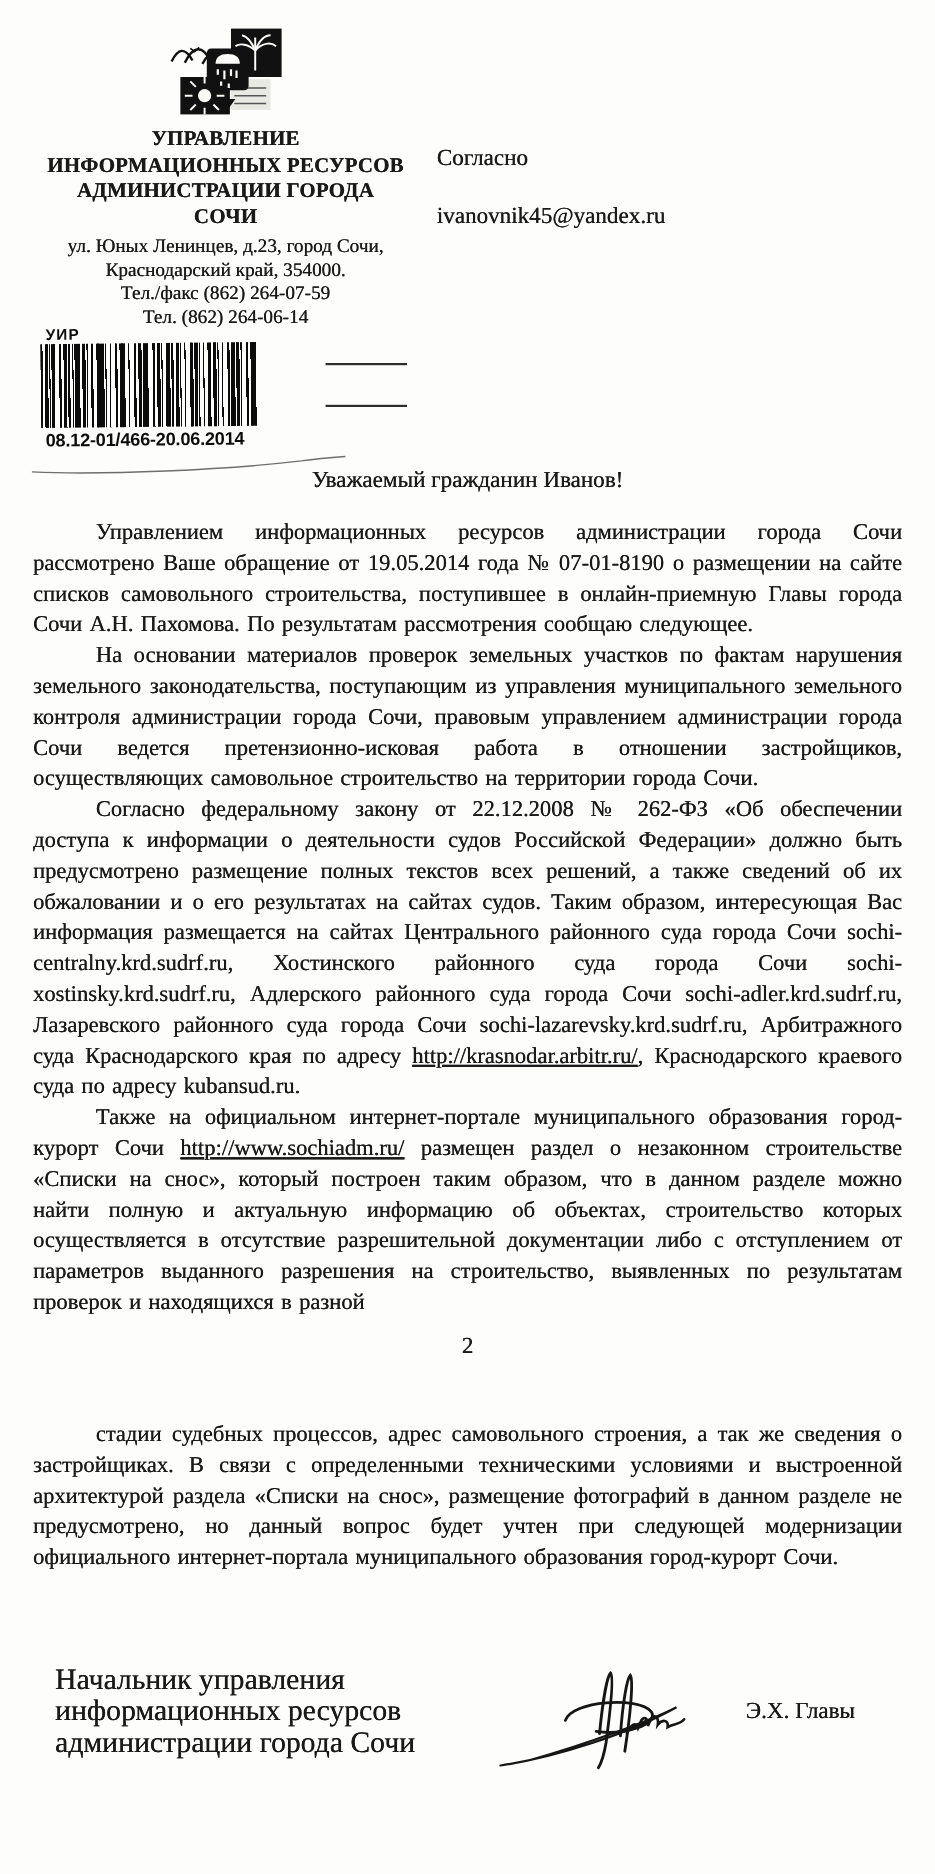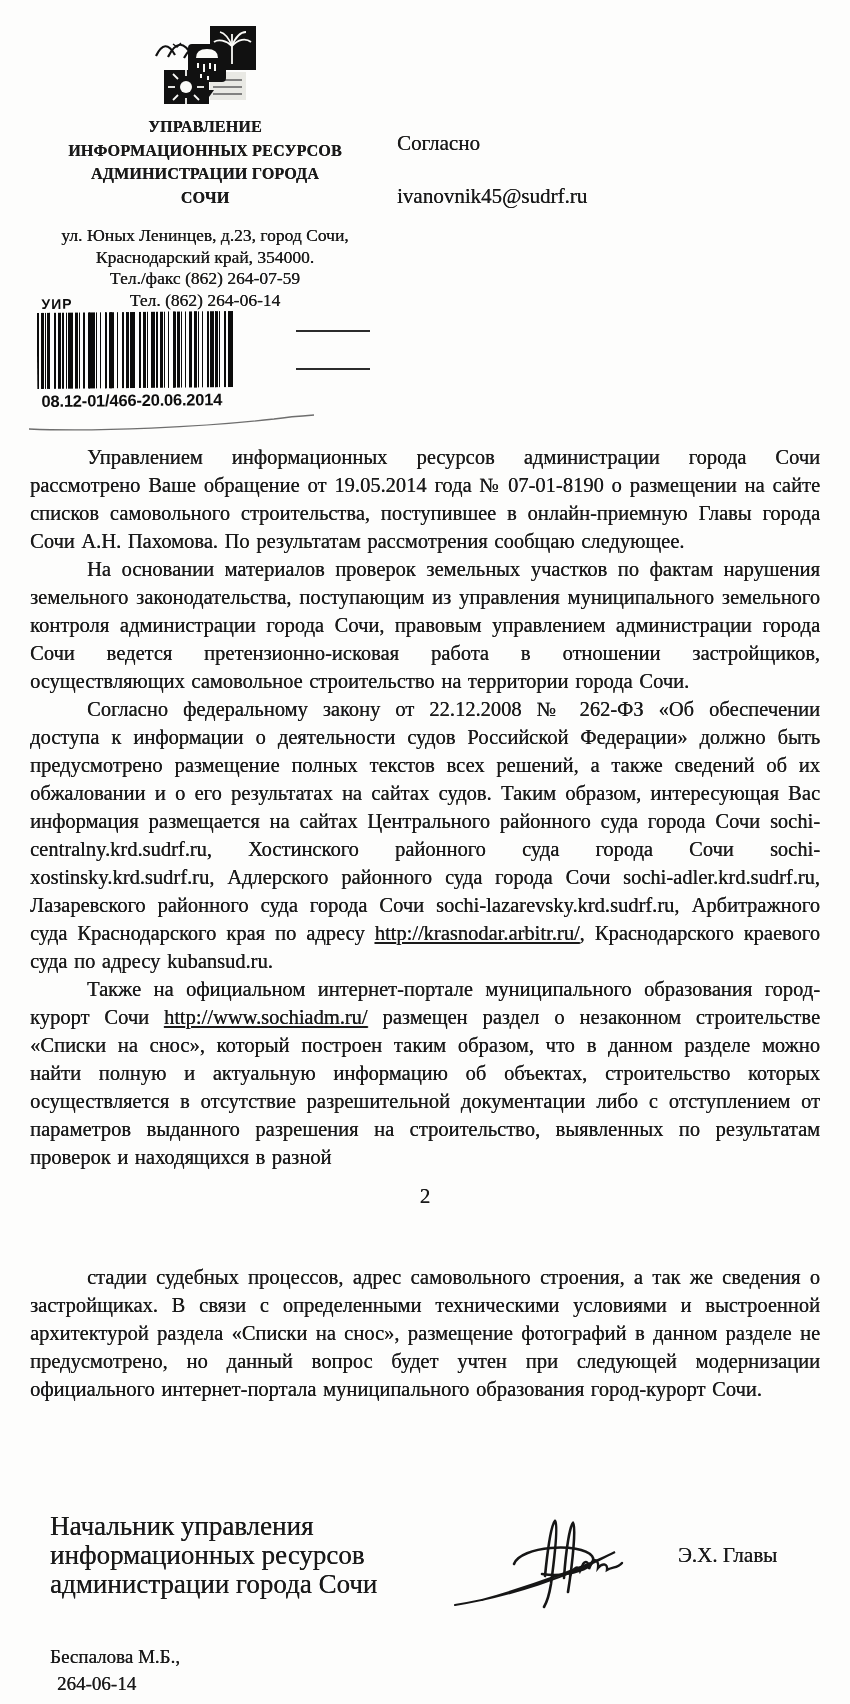--- a/index.html
+++ b/index.html
@@ -11,24 +11,24 @@
     font-family:"Liberation Serif","DejaVu Serif",serif;
     color:#1a1a1a;
     overflow:hidden;
   }
   .page *{text-shadow:0.25px 0 0 currentColor;}
 
   
   .letterhead{position:absolute;left:35px;top:24px;width:340px;text-align:center;}
   .logo-wrap{line-height:0;}
   .org-name{
-    margin-top:9px;font-weight:bold;font-size:16px;line-height:23.5px;
+    margin-top:9px;font-weight:bold;font-size:19px;line-height:23.5px;
     white-space:pre-line;letter-spacing:0.2px;
   }
-  .org-address{margin-top:16px;font-size:17.5px;line-height:21.5px;white-space:pre-line;}
+  .org-address{margin-top:4px;font-size:17.5px;line-height:21.5px;white-space:pre-line;}
 
   .recipient{position:absolute;left:397px;top:131px;font-size:21px;line-height:25px;}
   .recipient-email{margin-top:28px;}
 
   
   .stamp{position:absolute;left:37px;top:296px;transform:rotate(-0.6deg);
          font-family:"Liberation Sans","DejaVu Sans",sans-serif;color:#0d0d0d;}
   .stamp-label{font-weight:bold;font-size:14px;letter-spacing:1px;margin-left:5px;line-height:14px;text-shadow:none;}
   .barcode{
     width:197px;height:76px;margin-top:2px;
@@ -129,39 +129,40 @@
 АДМИНИСТРАЦИИ ГОРОДА
 СОЧИ</div>
     <div class="org-address">ул. Юных Ленинцев, д.23, город Сочи,
 Краснодарский край, 354000.
 Тел./факс (862) 264-07-59
 Тел. (862) 264-06-14</div>
   </div>
 
   <div class="recipient">
     <div>Согласно</div>
-    <div class="recipient-email">ivanovnik45@sudrf.ru</div>
+    <div class="recipient-email">ivanovnik45@yandex.ru</div>
   </div>
 
   <div class="stamp">
     <div class="stamp-label">УИР</div>
     <div class="barcode"></div>
     <div class="stamp-number">08.12-01/466-20.06.2014</div>
   </div>
 
   <div class="ref-line ref-line-1"></div>
   <div class="ref-line ref-line-2"></div>
 
   <div class="sticker-edge">
     <svg width="292" height="22" viewBox="0 0 292 22" aria-hidden="true">
       <path d="M3,17 C70,20 180,15 248,7 C262,5 274,4 288,3" stroke="#4a4a4a" stroke-width="1.3" fill="none" opacity="0.8"></path>
     </svg>
   </div>
 
   <div class="content">
+    <div class="salutation">Уважаемый гражданин Иванов!</div>
 
     <p class="para para-first"><span>Управлением информационных ресурсов администрации города Сочи рассмотрено Ваше обращение от 19.05.2014 года № 07-01-8190 о размещении на сайте списков самовольного строительства, поступившее в онлайн-приемную Главы города Сочи А.Н. Пахомова. По результатам рассмотрения сообщаю следующее.</span></p>
 
     <p class="para"><span>На основании материалов проверок земельных участков по фактам нарушения земельного законодательства, поступающим из управления муниципального земельного контроля администрации города Сочи, правовым управлением администрации города Сочи ведется претензионно-исковая работа в отношении застройщиков, осуществляющих самовольное строительство на территории города Сочи.</span></p>
 
     <p class="para"><span>Согласно федеральному закону от 22.12.2008 № 262-ФЗ «Об обеспечении доступа к информации о деятельности судов Российской Федерации» должно быть предусмотрено размещение полных текстов всех решений, а также сведений об их обжаловании и о его результатах на сайтах судов. Таким образом, интересующая Вас информация размещается на сайтах Центрального районного суда города Сочи sochi-centralny.krd.sudrf.ru, Хостинского районного суда города Сочи sochi-xostinsky.krd.sudrf.ru, Адлерского районного суда города Сочи sochi-adler.krd.sudrf.ru, Лазаревского районного суда города Сочи sochi-lazarevsky.krd.sudrf.ru, Арбитражного суда Краснодарского края по адресу </span><span class="u">http://krasnodar.arbitr.ru/</span><span>, Краснодарского краевого суда по адресу kubansud.ru.</span></p>
 
     <p class="para"><span>Также на официальном интернет-портале муниципального образования город-курорт Сочи </span><span class="u">http://www.sochiadm.ru/</span><span> размещен раздел о незаконном строительстве «Списки на снос», который построен таким образом, что в данном разделе можно найти полную и актуальную информацию об объектах, строительство которых осуществляется в отсутствие разрешительной документации либо с отступлением от параметров выданного разрешения на строительство, выявленных по результатам проверок и находящихся в разной</span></p>
 
     <div class="page-number">2</div>
@@ -180,18 +181,14 @@
         <path d="M62,52 C68,34 128,30 140,44 C148,55 116,66 90,62" stroke-width="2.6"></path>
         <path d="M93,64 C96,34 100,12 103,9 C106,12 103,42 99,72 C97,84 95,90 92,95" stroke-width="2.6"></path>
         <path d="M112,66 C114,36 118,14 121,11 C124,15 121,48 116,80" stroke-width="2.6"></path>
         <path d="M118,64 C122,55 126,53 128,59 L131,52 C134,48 137,50 137,57 L140,50 C143,46 147,49 146,56 C150,51 156,51 155,58 C160,55 166,56 170,51" stroke-width="2.4"></path>
       </g>
     </svg>
   </div>
 
   <div class="sig-name">Э.Х. Главы</div>
 
-  <div class="executor">
-    <div>Беспалова М.Б.,</div>
-    <div class="executor-phone">264-06-14</div>
-  </div>
 
 </div>
 
 </body></html>

